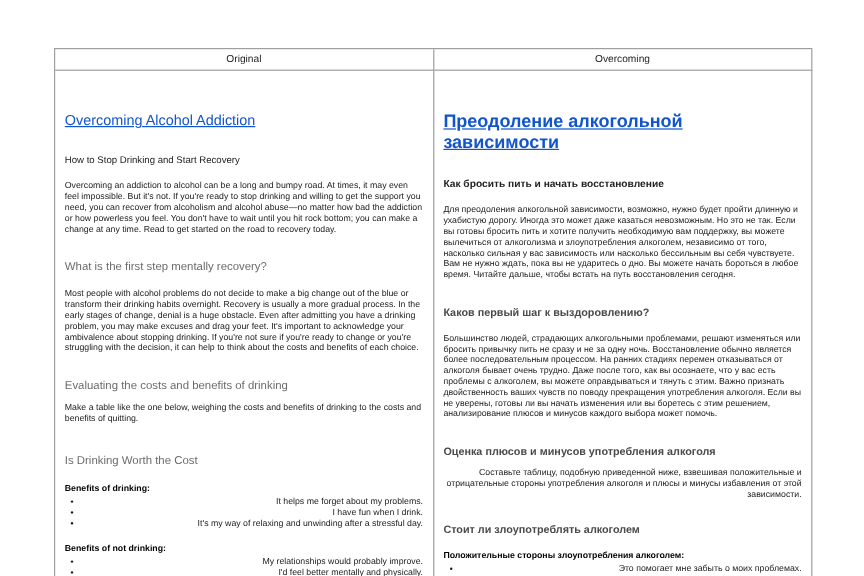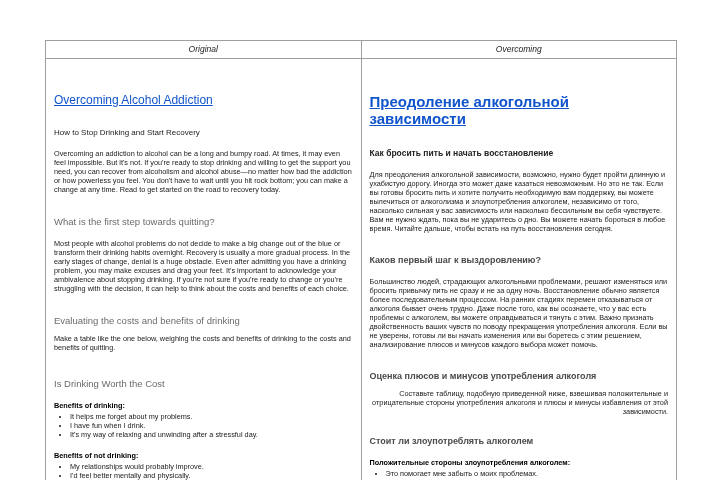--- a/index.html
+++ b/index.html
@@ -4,59 +4,59 @@
 <style>
   * { margin:0; padding:0; box-sizing:border-box; }
   html,body { width:720px; height:480px; background:#ffffff; overflow:hidden;
     font-family:"Liberation Sans", sans-serif; color:#111; }
 
   .doc-table { position:absolute; left:45px; top:40px; width:632px;
     border-left:1px solid #9e9e9e; border-top:1px solid #9e9e9e;
     display:grid; grid-template-columns:1fr 1fr; }
 
   .header-cell { border-right:1px solid #9e9e9e; border-bottom:1px solid #9e9e9e;
-    text-align:center; font-style:italic; font-size:8.5px; padding:3px 0 4px; color:#222; }
+    text-align:center; font-size:8.5px; padding:3px 0 4px; color:#222; }
 
   .body-cell { border-right:1px solid #9e9e9e; padding:6px 8px 0 8px;
     height:424px; overflow:hidden; }
 
   .doc-title { display:inline-block; margin-top:28px; font-size:12px;
     color:#1155cc; text-decoration:underline; cursor:pointer; }
   .col-ru .doc-title { font-size:15px; font-weight:bold; }
 
   .subtitle { margin-top:20px; font-size:8px; color:#222; }
   .col-ru .subtitle { font-weight:bold; font-size:8.5px; }
 
   .body-text { margin-top:12px; font-size:7.3px; line-height:9px; color:#1a1a1a; }
 
   .section-heading { margin-top:22px; font-size:9.5px; color:#6b6b6b; }
   .col-ru .section-heading { color:#4a4a4a; font-weight:bold; font-size:9px; }
 
   .bold-label { margin-top:12px; font-size:7.3px; font-weight:bold; color:#000; }
 
-  ul.bullets { margin:2px 0 0 16px; }
+  ul.bullets { margin:2px 0 0 16px;text-align:right; }
   ul.bullets li { font-size:7.3px; line-height:9px; color:#1a1a1a; }
 </style>
 </head>
 <body>
 
 <div class="doc-table">
 
   <div class="header-cell">
     <span>Original</span>
   </div>
   <div class="header-cell">
     <span>Overcoming</span>
   </div>
 
   <div class="body-cell col-en">
     <span class="doc-title">Overcoming Alcohol Addiction</span>
     <div class="subtitle">How to Stop Drinking and Start Recovery</div>
     <div class="body-text">Overcoming an addiction to alcohol can be a long and bumpy road. At times, it may even feel impossible. But it's not. If you're ready to stop drinking and willing to get the support you need, you can recover from alcoholism and alcohol abuse—no matter how bad the addiction or how powerless you feel. You don't have to wait until you hit rock bottom; you can make a change at any time. Read to get started on the road to recovery today.</div>
-    <div class="section-heading">What is the first step towards quitting?</div>
+    <div class="section-heading">What is the first step mentally recovery?</div>
     <div class="body-text">Most people with alcohol problems do not decide to make a big change out of the blue or transform their drinking habits overnight. Recovery is usually a more gradual process. In the early stages of change, denial is a huge obstacle. Even after admitting you have a drinking problem, you may make excuses and drag your feet. It's important to acknowledge your ambivalence about stopping drinking. If you're not sure if you're ready to change or you're struggling with the decision, it can help to think about the costs and benefits of each choice.</div>
     <div class="section-heading">Evaluating the costs and benefits of drinking</div>
     <div class="body-text" style="margin-top:8px;">Make a table like the one below, weighing the costs and benefits of drinking to the costs and benefits of quitting.</div>
     <div class="section-heading" style="margin-top:26px;">Is Drinking Worth the Cost</div>
     <div class="bold-label">Benefits of drinking:</div>
     <ul class="bullets">
       <li>It helps me forget about my problems.</li>
       <li>I have fun when I drink.</li>
       <li>It's my way of relaxing and unwinding after a stressful day.</li>
     </ul>

